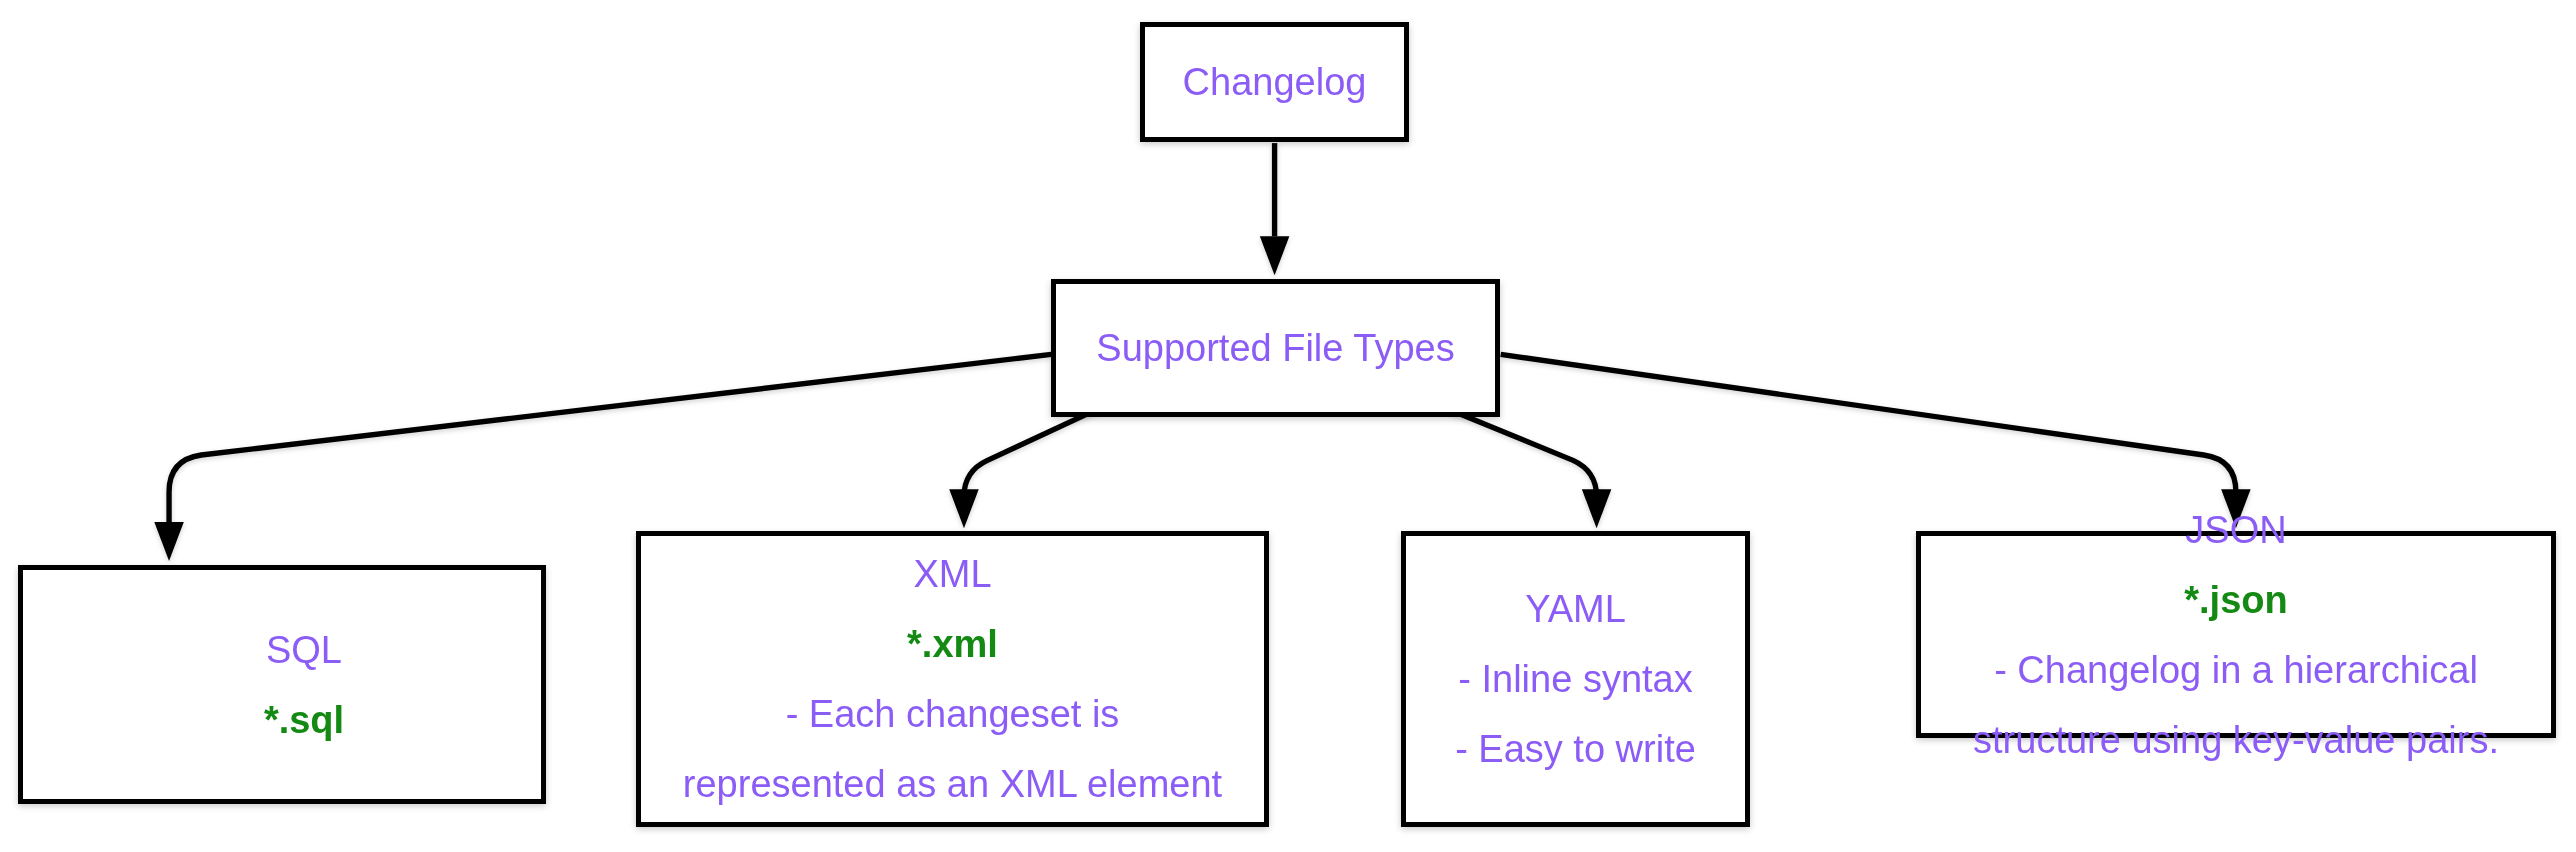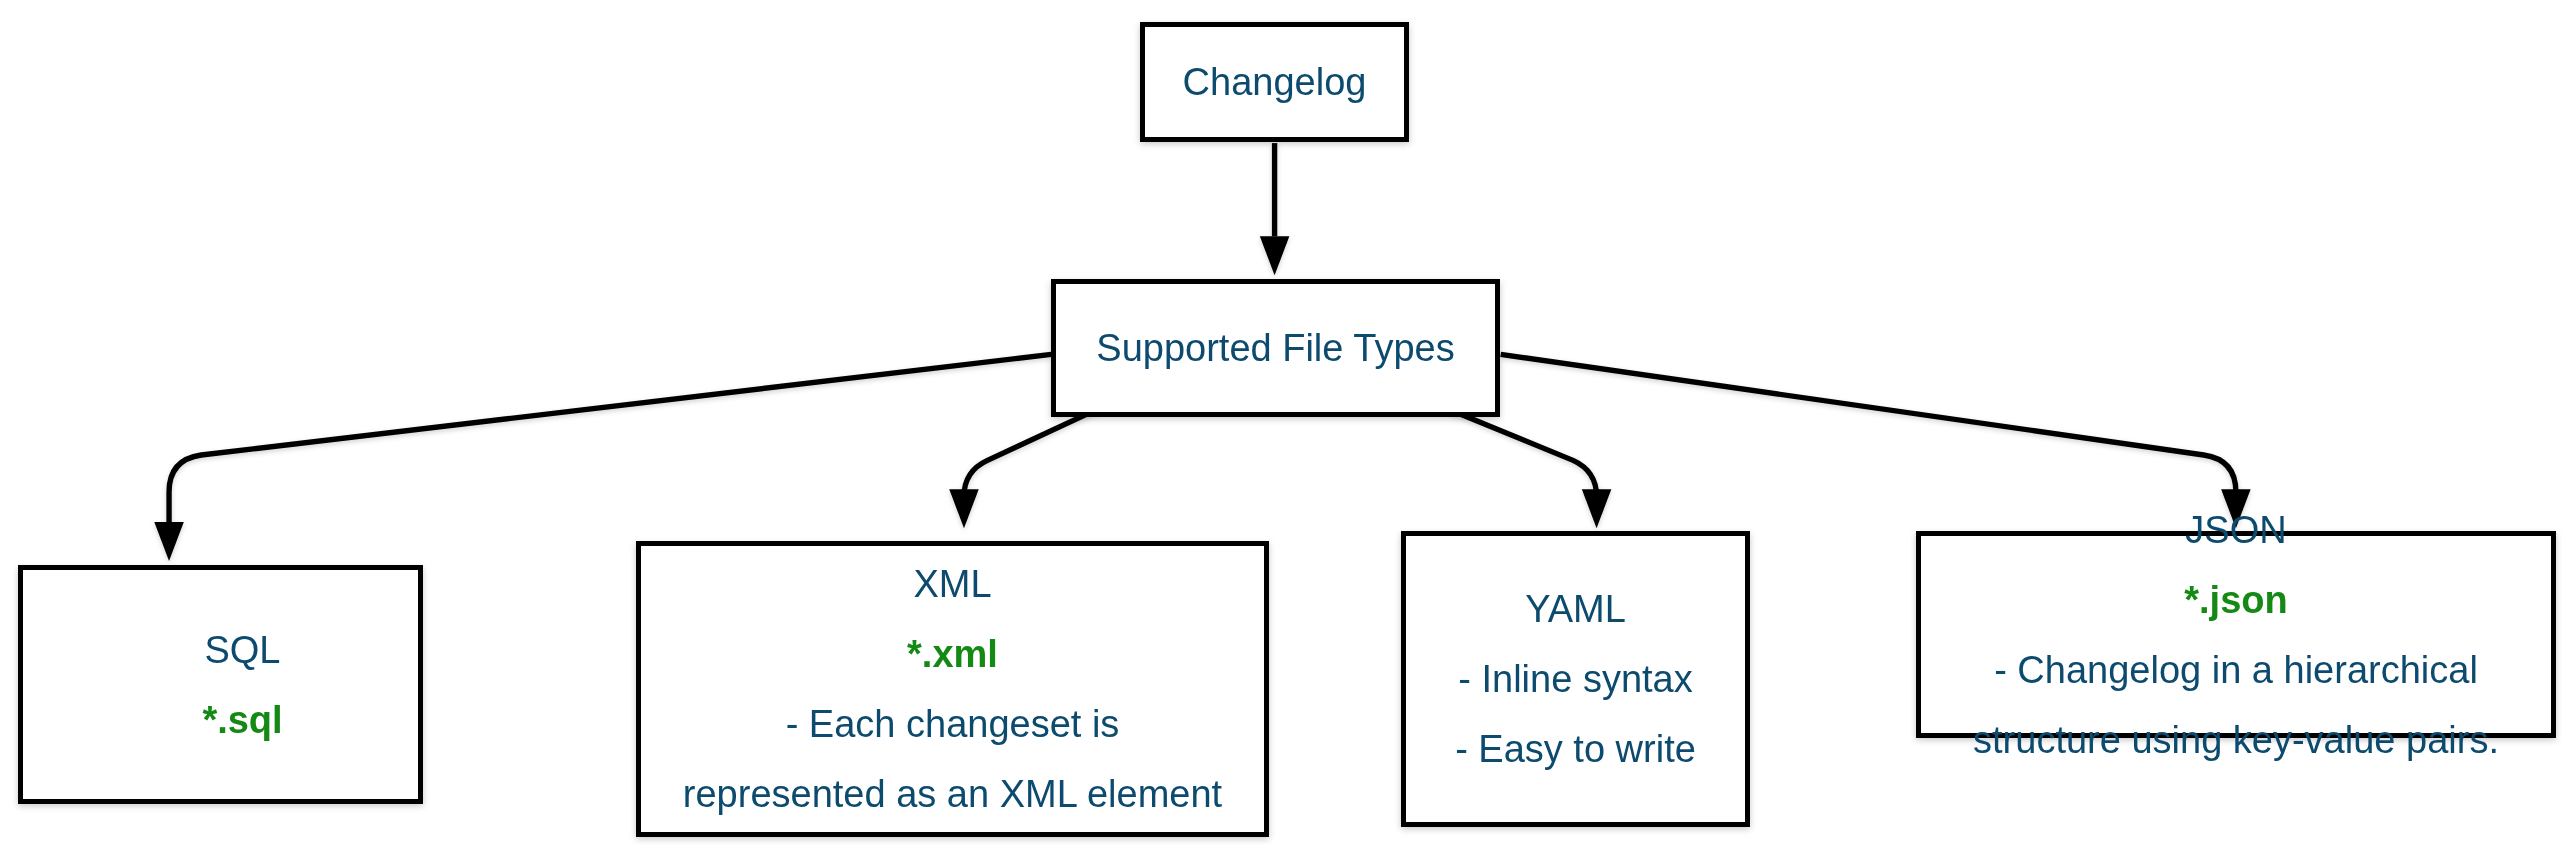--- a/index.html
+++ b/index.html
@@ -32,30 +32,30 @@
     align-items: center;
     justify-content: center;
     text-align: center;
     color: #000000;
     box-shadow: 0px 2.7px 6.7px rgba(0,0,0,0.22);
   }
   .node-label {
     font-size: 38px;
     line-height: 70px;
     white-space: nowrap;
-    color: #0c4a6e;
+    color: #8b5cf6;
   }
   .ext {
     color: var(--ext-green, #148a14);
     font-weight: bold;
   }
   #node-changelog      { left: 1140px; top: 21.5px;  width: 269px; height: 120px; }
   #node-supported      { left: 1051px; top: 279px; width: 449px; height: 138px; }
-  #node-sql            { left: 18px;   top: 565px; width: 405px; height: 239px; padding-left: 44px; }
-  #node-xml            { left: 636px;  top: 531px; width: 633px; height: 296px; margin-top: 10px; }
+  #node-sql            { left: 18px;   top: 565px; width: 528px; height: 239px; padding-left: 44px; }
+  #node-xml            { left: 636px;  top: 531px; width: 633px; height: 296px; }
   #node-yaml           { left: 1401px; top: 531px; width: 349px; height: 296px; }
   #node-json           { left: 1916px; top: 531px; width: 640px; height: 207px; }
 </style>
 </head>
 <body>
 
 <div id="stage">
 
   <svg id="edges" viewBox="0 0 3840 1271" xmlns="http://www.w3.org/2000/svg">
 

